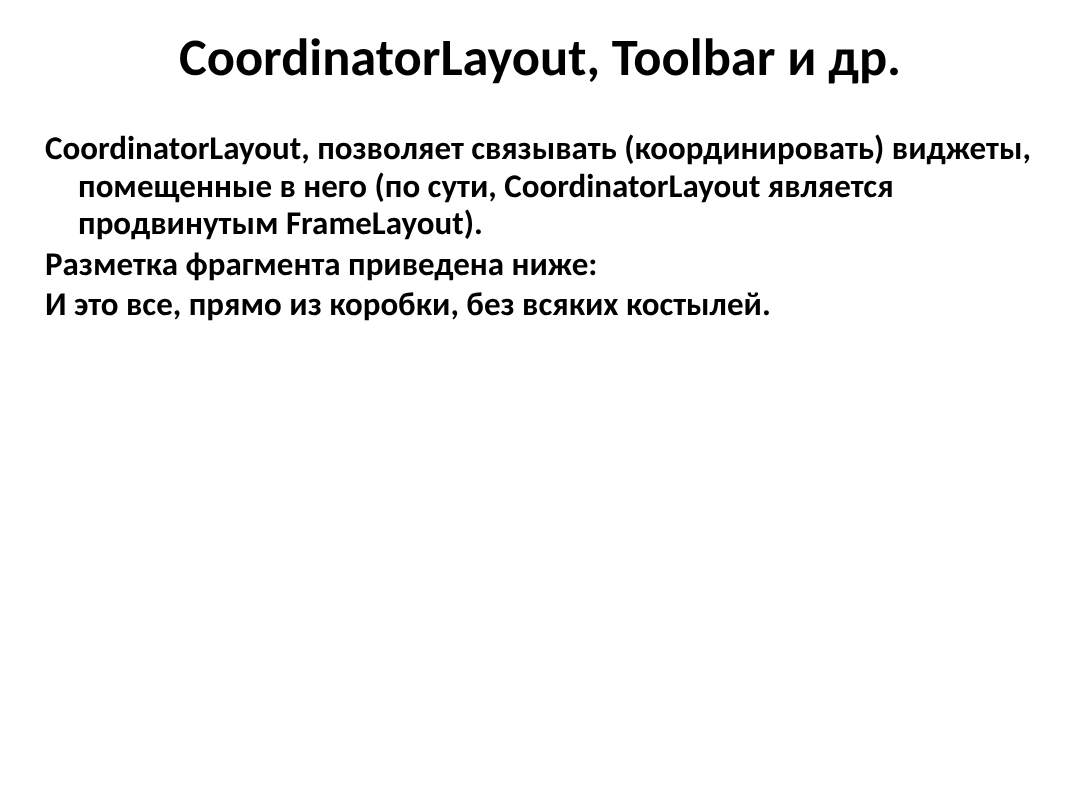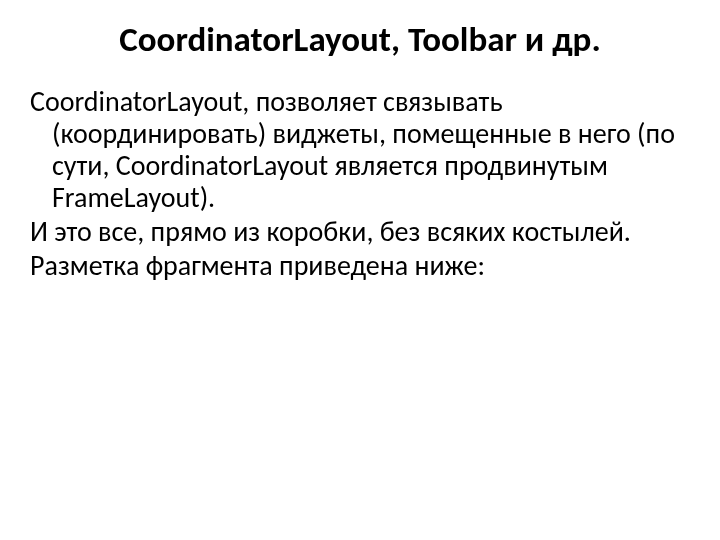--- a/index.html
+++ b/index.html
@@ -20,33 +20,33 @@
     }
     .title {
       text-align: center;
       font-size: 35px;
       font-weight: 700;
       line-height: 1.2;
       margin: 0 0 26px 0;
       letter-spacing: 0px;
     }
     .body {
-      font-size: 28px;
+      font-size: 22px;
       line-height: 1.14;
-      font-weight: 400;
+      font-weight: 700;
     }
     .body p {
       margin: 0 0 2px 0;
       text-indent: -22px;
       padding-left: 22px;
     }
   </style>
 </head>
 <body>
 
 <div class="slide">
   <h1 class="title">CoordinatorLayout, Toolbar и др.</h1>
   <div class="body">
     <p>CoordinatorLayout, позволяет связывать (координировать) виджеты, помещенные в него (по сути, CoordinatorLayout является продвинутым FrameLayout).</p>
+    <p>Разметка фрагмента приведена ниже:</p>
     <p>И это все, прямо из коробки, без всяких костылей.</p>
-    <p>Разметка фрагмента приведена ниже:</p>
   </div>
 </div>
 
 </body></html>

